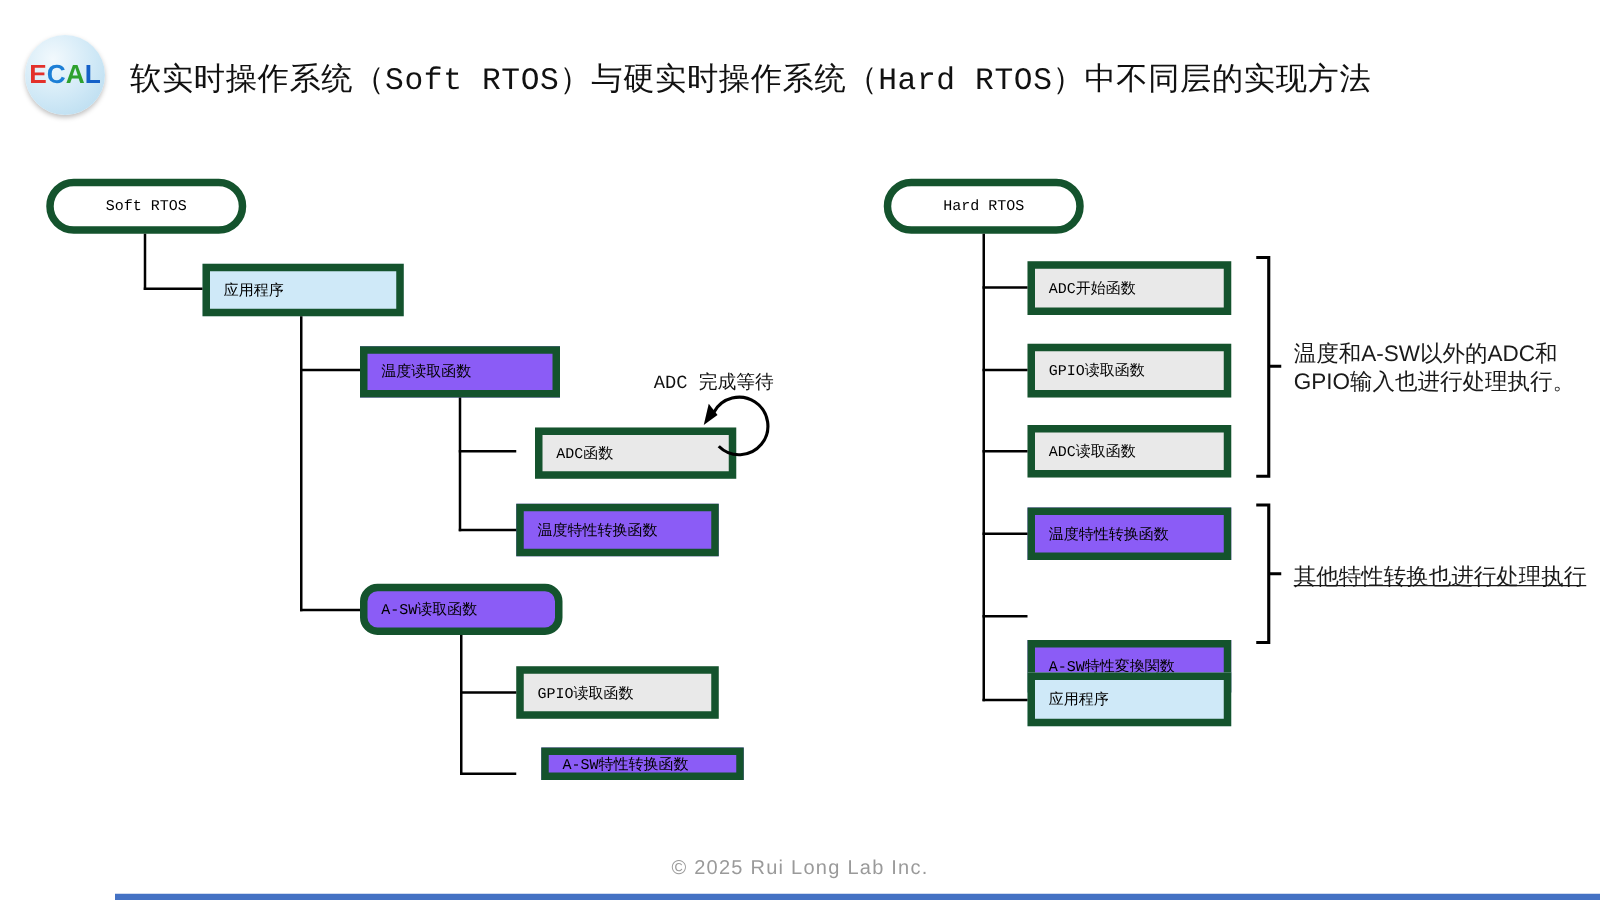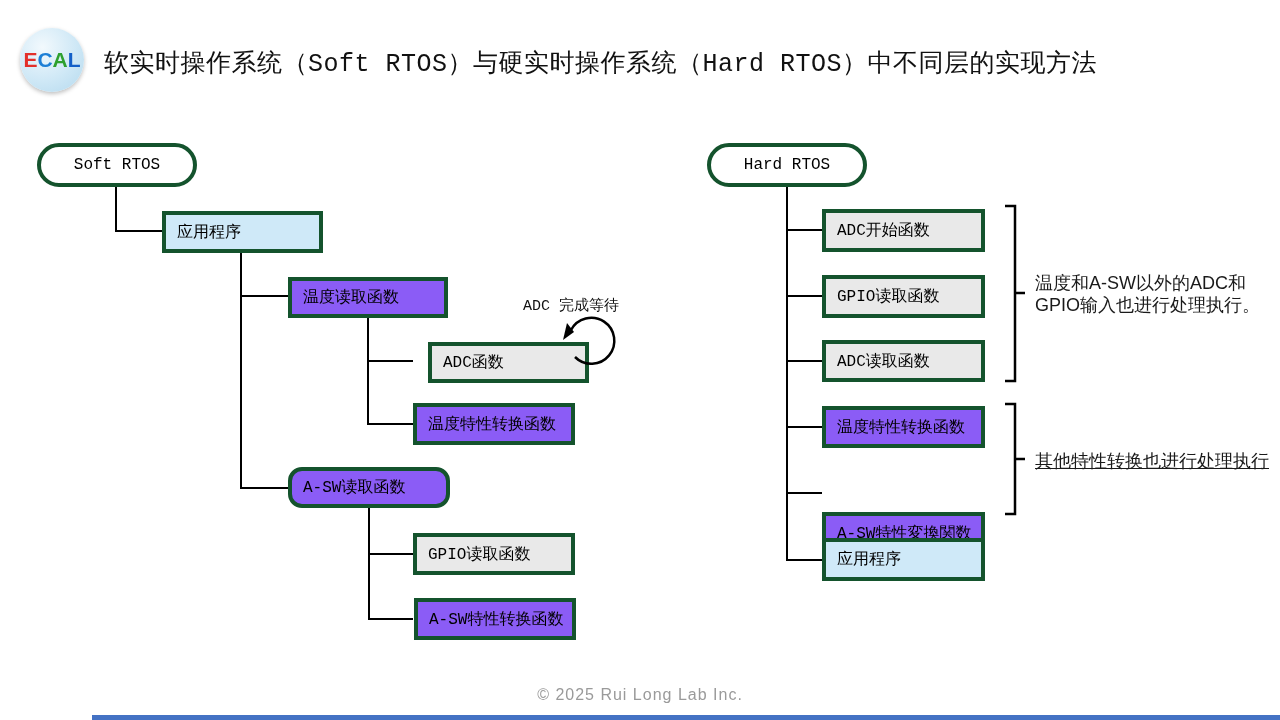--- a/index.html
+++ b/index.html
@@ -8,22 +8,22 @@
 
   
   .logo{position:absolute;left:20px;top:28px;width:64px;height:64px;border-radius:50%;
         background:radial-gradient(circle at 35% 30%, #f2f9fd 0%, #cfe8f6 55%, #b3d9ee 100%);
         box-shadow:0 2px 4px rgba(0,0,0,0.25);display:flex;align-items:center;justify-content:center;
         font-weight:bold;font-size:21px;letter-spacing:0px;font-family:"Liberation Sans",sans-serif;}
   .title{position:absolute;left:104px;top:46px;width:1140px;font-size:25px;color:#111;
          font-family:"Liberation Mono","DejaVu Sans Mono",monospace;letter-spacing:0.5px;white-space:nowrap;}
 
   
-  .node{position:absolute;box-sizing:border-box;border:4px solid #14532d;display:flex;align-items:center;
-        padding-left:11px;font-size:16px;color:#000;
+  .node{position:absolute;box-sizing:border-box;border:6px solid #14532d;display:flex;align-items:center;
+        padding-left:11px;font-size:12px;color:#000;
         font-family:"Liberation Mono","DejaVu Sans Mono",monospace;white-space:nowrap;}
   .ellipse{border-radius:22px;justify-content:center;padding-left:0;background:#fff;}
   .fill-blue{background:#cfe9f8;}
   .fill-green{background:#8b5cf6;}
   .fill-gray{background:#e9e9e9;}
 
   
   .hline,.vline{position:absolute;background:#000;}
   .hline{height:2px;}
   .vline{width:2px;}
@@ -53,21 +53,21 @@
   </div>
   <div class="title">软实时操作系统（Soft RTOS）与硬实时操作系统（Hard RTOS）中不同层的实现方法</div>
 
   <div class="node ellipse" style="left:37px;top:143px;width:160px;height:44px;">Soft RTOS</div>
   <div class="node fill-blue" style="left:162px;top:211px;width:161px;height:42px;">应用程序</div>
   <div class="node fill-green" style="left:288px;top:277px;width:160px;height:41px;">温度读取函数</div>
   <div class="node fill-gray" style="left:413px;top:342px;width:161px;height:41px;margin-left:15px;">ADC函数</div>
   <div class="node fill-green" style="left:413px;top:403px;width:162px;height:42px;">温度特性转换函数</div>
   <div class="node fill-green" style="left:288px;top:467px;width:162px;height:41px;border-radius:14px;">A-SW读取函数</div>
   <div class="node fill-gray" style="left:413px;top:533px;width:162px;height:42px;">GPIO读取函数</div>
-  <div class="node fill-green" style="left:414px;top:598px;width:162px;height:42px;">A-SW特性转换函数</div>
+  <div class="node fill-green" style="left:433px;top:598px;width:162px;height:26px;">A-SW特性转换函数</div>
 
   <div class="loop-label" style="left:523px;top:296px;">ADC 完成等待</div>
 
   <div class="vline" style="left:115px;top:187px;height:45px;"></div>
   <div class="hline" style="left:115px;top:230px;width:47px;"></div>
   <div class="vline" style="left:240px;top:253px;height:236px;"></div>
   <div class="hline" style="left:240px;top:295px;width:48px;"></div>
   <div class="hline" style="left:240px;top:487px;width:48px;"></div>
   <div class="vline" style="left:367px;top:318px;height:107px;"></div>
   <div class="hline" style="left:367px;top:360px;width:46px;"></div>

